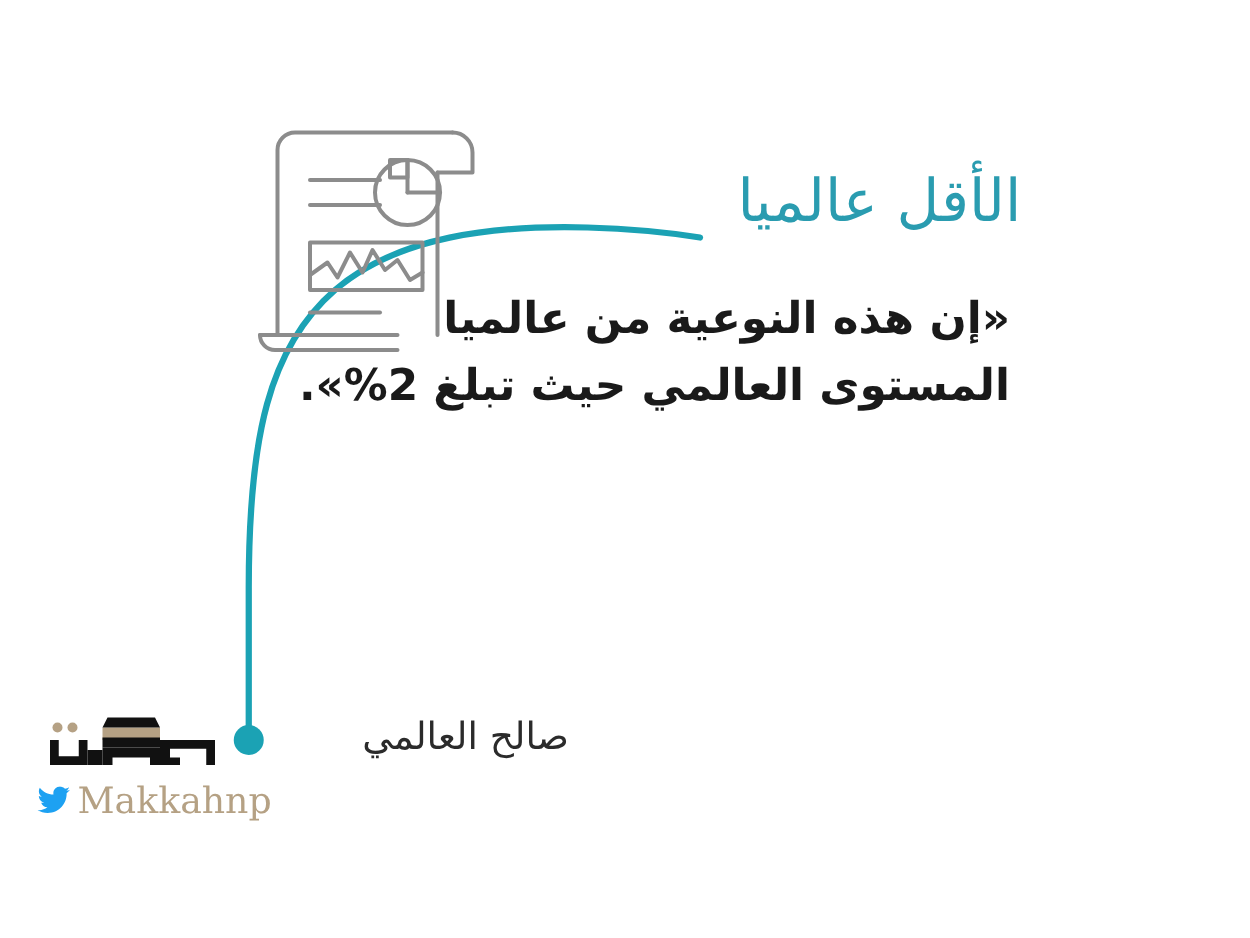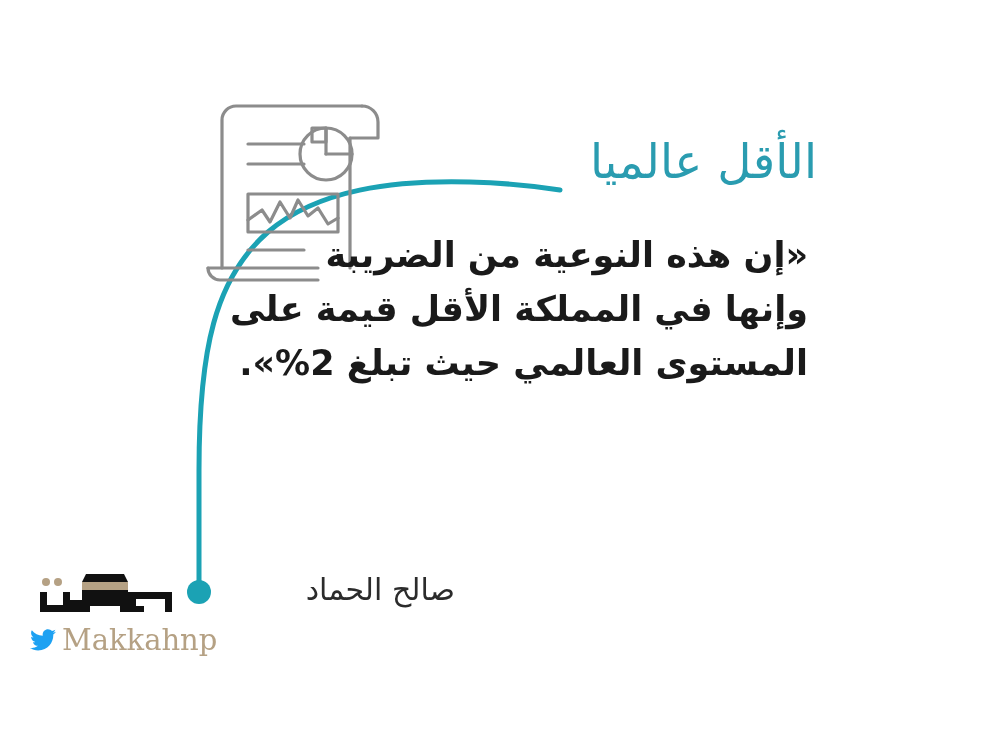--- a/index.html
+++ b/index.html
@@ -161,26 +161,25 @@
         <path d="M48,122 L62,112 L70,124 L80,104 L90,120 L98,102 L108,118 L118,110 L128,126 L138,120"></path>
       </g>
 
       <path d="M48,152 L104,152"></path>
     </g>
   </svg>
 
   <div id="headline">الأقل عالميا</div>
 
   <div id="quote-body">
-    <span class="qline">«إن هذه النوعية من الضريبة</span>
-    <span class="qline">وإنها في المملكة الأقل قيمة على</span>
+    <span class="qline">«إن هذه النوعية من عالميا</span>
     <span class="qline">المستوى العالمي حيث تبلغ 2%».</span>
   </div>
 
-  <div id="attribution">صالح الحماد</div>
+  <div id="attribution">صالح العالمي</div>
 
   <div id="logo-block">
     <div id="logo-mark">
       <svg id="logo-handle" viewBox="0 0 160 62" xmlns="http://www.w3.org/2000/svg">
 
         <path d="M58,20 L104,20 L104,30 L58,30 Z" fill="#b5a184"></path>
 
         <path d="M62,12 L100,12 L104,20 L58,20 Z" fill="#111111"></path>
         <path d="M58,28 L104,28 L104,36 L58,36 Z" fill="#111111"></path>
 

